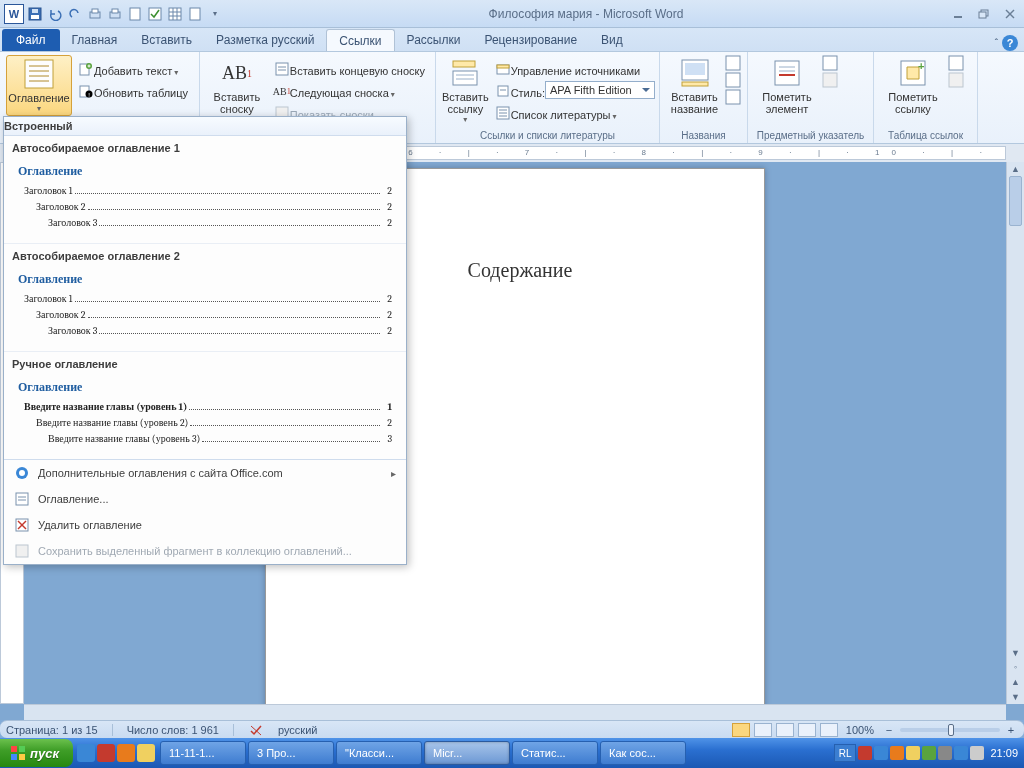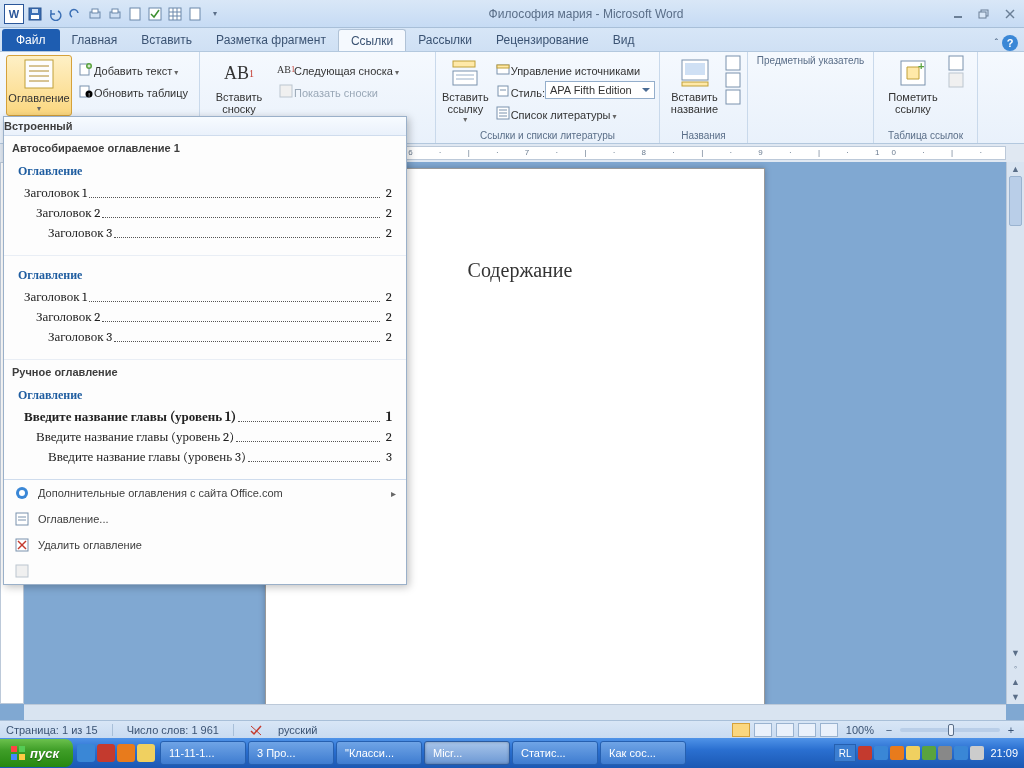--- a/index.html
+++ b/index.html
@@ -50,30 +50,30 @@
 #vscroll .thumb{position:absolute;left:2px;right:2px;top:14px;height:50px;background:#b9cee8;border:1px solid #9ab3d0;border-radius:2px;}
 #vscroll .arrow{position:absolute;left:0;right:0;height:14px;display:flex;align-items:center;justify-content:center;color:#5a6e88;font-size:9px;}
 #hscroll{position:absolute;left:24px;right:18px;bottom:0;height:16px;background:#d9e4f1;border-top:1px solid #bcc9d9;}
 
 #gallery{position:absolute;left:3px;top:116px;width:404px;background:#fdfdfd;border:1px solid #9ab0c9;box-shadow:2px 2px 8px rgba(0,0,0,.25);z-index:50;}
 #gallery .ghdr{background:linear-gradient(#f7fbff,#eaf1fb);border-bottom:1px solid #cfdced;padding:3px 0;font-weight:bold;color:#3d3d3d;}
 #gallery .gitem{padding:6px 8px 10px 8px;border-bottom:1px solid #e9eef5;}
 #gallery .gitem .gname{font-weight:bold;color:#3d3d3d;margin-bottom:10px;}
 #gallery .preview{font-family:"Cambria","Times New Roman",serif;padding:0 6px;}
 #gallery .preview .ptitle{color:#1f5da0;font-weight:bold;font-size:12px;margin:6px 0;}
-#gallery .preview .prow{display:flex;font-size:13px;color:#222;margin:4px 0;}
+#gallery .preview .prow{display:flex;font-size:10px;color:#222;margin:4px 0;}
 #gallery .preview .prow .txt{white-space:nowrap;}
 #gallery .preview .prow .dots{flex:1;border-bottom:1px dotted #555;margin:0 2px 3px 2px;}
 #gallery .preview .prow .pg{width:10px;text-align:right;}
 #gallery .gfoot{border-top:1px solid #cfdced;}
 #gallery .gfoot .frow{display:flex;align-items:center;gap:8px;height:26px;padding:0 10px;color:#3d3d3d;}
 #gallery .gfoot .frow.dis{color:#a0a9b3;}
 #gallery .gfoot .frow .arrow{margin-left:auto;font-size:10px;color:#666;}
 
-#status{position:absolute;left:0;right:0;bottom:30px;height:18px;background:linear-gradient(#d8e6f6,#c9dbf1);border-top:1px solid #a8bfd8;display:flex;align-items:center;font-size:11px;color:#3b5373;padding:0 6px;gap:14px;}
+#status{position:absolute;left:0;right:0;bottom:30px;height:18px;background:linear-gradient(#d8e6f6,#c9dbf1);border-top:1px solid #a8bfd8;display:flex;align-items:center;font-size:11px;color:#3b5373;padding:0 6px;gap:14px;border-radius:7px;}
 #status .sep{width:1px;height:12px;background:#a8bfd8;}
 #status .right{margin-left:auto;display:flex;align-items:center;gap:4px;}
 #status .viewbtn{width:18px;height:14px;border:1px solid #9ab3d0;background:#eaf1fb;}
 #status .viewbtn.active{background:#fbd77f;border-color:#d5a13a;}
 #status .zoomtrk{width:100px;height:4px;background:#b9cee8;position:relative;border-radius:2px;}
 #status .zoomtrk .zthumb{position:absolute;left:48px;top:-4px;width:6px;height:12px;background:#eaf1fb;border:1px solid #5a6e88;border-radius:2px;}
 
 #taskbar{position:absolute;left:0;right:0;bottom:0;height:30px;background:linear-gradient(#4f93e8,#2a6fd0 40%,#1b58b3);display:flex;align-items:center;}
 #start{height:28px;background:linear-gradient(#6bc14d,#3f9e28 40%,#268810);color:#fff;font-weight:bold;font-style:italic;padding:0 14px 0 10px;display:flex;align-items:center;border-radius:0 8px 8px 0;text-shadow:0 1px 1px rgba(0,0,0,.4);font-size:13px;gap:4px;}
 #taskbar .ql{display:flex;gap:2px;margin:0 4px;}
@@ -167,21 +167,21 @@
           <line x1="10" y1="1" x2="2" y2="9" stroke="#6b7f96" stroke-width="1.5"></line>
         </svg>
       </div>
   </div>
 </div>
 
 <div id="tabs">
   <div class="filetab">Файл</div>
   <div class="tab">Главная</div>
   <div class="tab">Вставить</div>
-  <div class="tab">Разметка фрагмент</div>
+  <div class="tab">Разметка русский</div>
   <div class="tab active">Ссылки</div>
   <div class="tab">Рассылки</div>
   <div class="tab">Рецензирование</div>
   <div class="tab">Вид</div>
   <div class="helpgrp">
     <div style="font-size:10px;">ˆ</div>
     <div class="helpcircle">?</div>
   </div>
 </div>
 
@@ -236,20 +236,30 @@
     <div class="body">
       <div class="bigbtn">
         <div class="icon" style="font-family:'Times New Roman',serif;font-size:18px;color:#333;position:relative;">
             <span>AB</span>
             <sup style="color:#c43a2e;font-size:10px;">1</sup>
           </div>
         <div style="line-height:12px;">Вставить сноску</div>
       </div>
       <div class="col">
         <div class="smbtn">
+            <span class="icon16">
+              <svg width="14" height="14">
+                <rect x="1" y="1" width="12" height="12" fill="#fff" stroke="#7a92ad"></rect>
+                <line x1="3" y1="5" x2="11" y2="5" stroke="#7a92ad"></line>
+                <line x1="3" y1="8" x2="11" y2="8" stroke="#7a92ad"></line>
+              </svg>
+            </span>
+            <span>Вставить концевую сноску</span>
+          </div>
+        <div class="smbtn">
             <span class="icon16" style="font-family:serif;font-size:10px;">AB<sup style="color:#c43a2e;">1</sup></span>
             <span>Следующая сноска</span>
             <span style="font-size:8px;color:#666;margin-left:2px;">▾</span>
           </div>
         <div class="smbtn dis">
             <span class="icon16">
               <svg width="14" height="14">
                 <rect x="1" y="1" width="12" height="12" fill="#f0f0f0" stroke="#bcc6d0"></rect>
               </svg>
             </span>
@@ -345,20 +355,45 @@
             </svg>
           </div>
       </div>
     </div>
     <div class="lbl">
         <span>Названия</span>
       </div>
   </div>
 
   <div class="rgroup" style="width:126px;">
+    <div class="body">
+      <div class="bigbtn">
+        <div class="icon">
+            <svg width="32" height="32">
+              <rect x="4" y="4" width="24" height="24" fill="#fff" stroke="#7a92ad"></rect>
+              <line x1="8" y1="18" x2="24" y2="18" stroke="#c43a2e" stroke-width="2"></line>
+              <line x1="8" y1="10" x2="24" y2="10" stroke="#9ab0c9"></line>
+              <line x1="8" y1="14" x2="24" y2="14" stroke="#9ab0c9"></line>
+            </svg>
+          </div>
+        <div style="line-height:12px;">Пометить элемент</div>
+      </div>
+      <div class="col" style="gap:1px;">
+        <div class="icon16">
+            <svg width="16" height="16">
+              <rect x="1" y="1" width="14" height="14" fill="#fff" stroke="#7a92ad"></rect>
+            </svg>
+          </div>
+        <div class="icon16">
+            <svg width="16" height="16">
+              <rect x="1" y="1" width="14" height="14" fill="#f0f0f0" stroke="#bcc6d0"></rect>
+            </svg>
+          </div>
+      </div>
+    </div>
     <div class="lbl">
         <span>Предметный указатель</span>
       </div>
   </div>
 
   <div class="rgroup" style="width:104px;">
     <div class="body">
       <div class="bigbtn">
         <div class="icon">
             <svg width="32" height="32">
@@ -428,20 +463,21 @@
           <span class="pg">2</span>
         </div>
       <div class="prow" style="padding-left:30px;">
           <span class="txt">Заголовок 3</span>
           <span class="dots"></span>
           <span class="pg">2</span>
         </div>
     </div>
   </div>
   <div class="gitem">
+    <div class="gname">Автособираемое оглавление 2</div>
     <div class="preview">
       <div class="ptitle">Оглавление</div>
       <div class="prow" style="padding-left:6px;">
           <span class="txt">Заголовок 1</span>
           <span class="dots"></span>
           <span class="pg">2</span>
         </div>
       <div class="prow" style="padding-left:18px;">
           <span class="txt">Заголовок 2</span>
           <span class="dots"></span>
@@ -505,20 +541,21 @@
           </svg>
         </span>
         <span>Удалить оглавление</span>
       </div>
     <div class="frow dis">
         <span class="icon16">
           <svg width="14" height="14">
             <rect x="1" y="1" width="12" height="12" fill="#f0f0f0" stroke="#bcc6d0"></rect>
           </svg>
         </span>
+        <span>Сохранить выделенный фрагмент в коллекцию оглавлений...</span>
       </div>
   </div>
 </div>
 
 <div id="status">
   <span>Страница: 1 из 15</span>
   <div class="sep"></div>
   <span>Число слов: 1 961</span>
   <div class="sep"></div>
   <span class="icon16">

